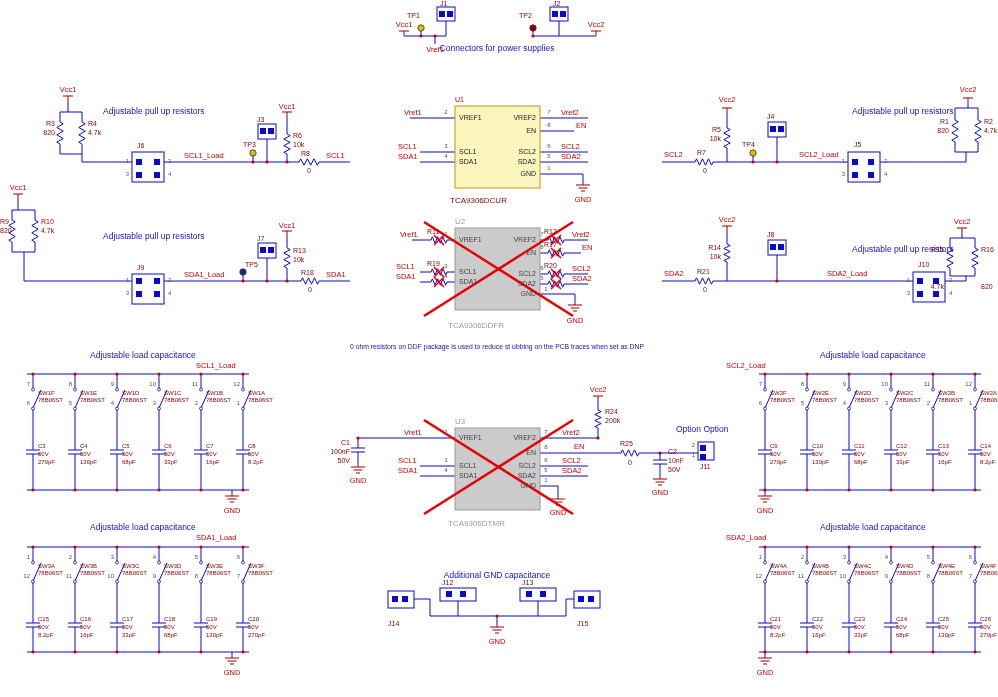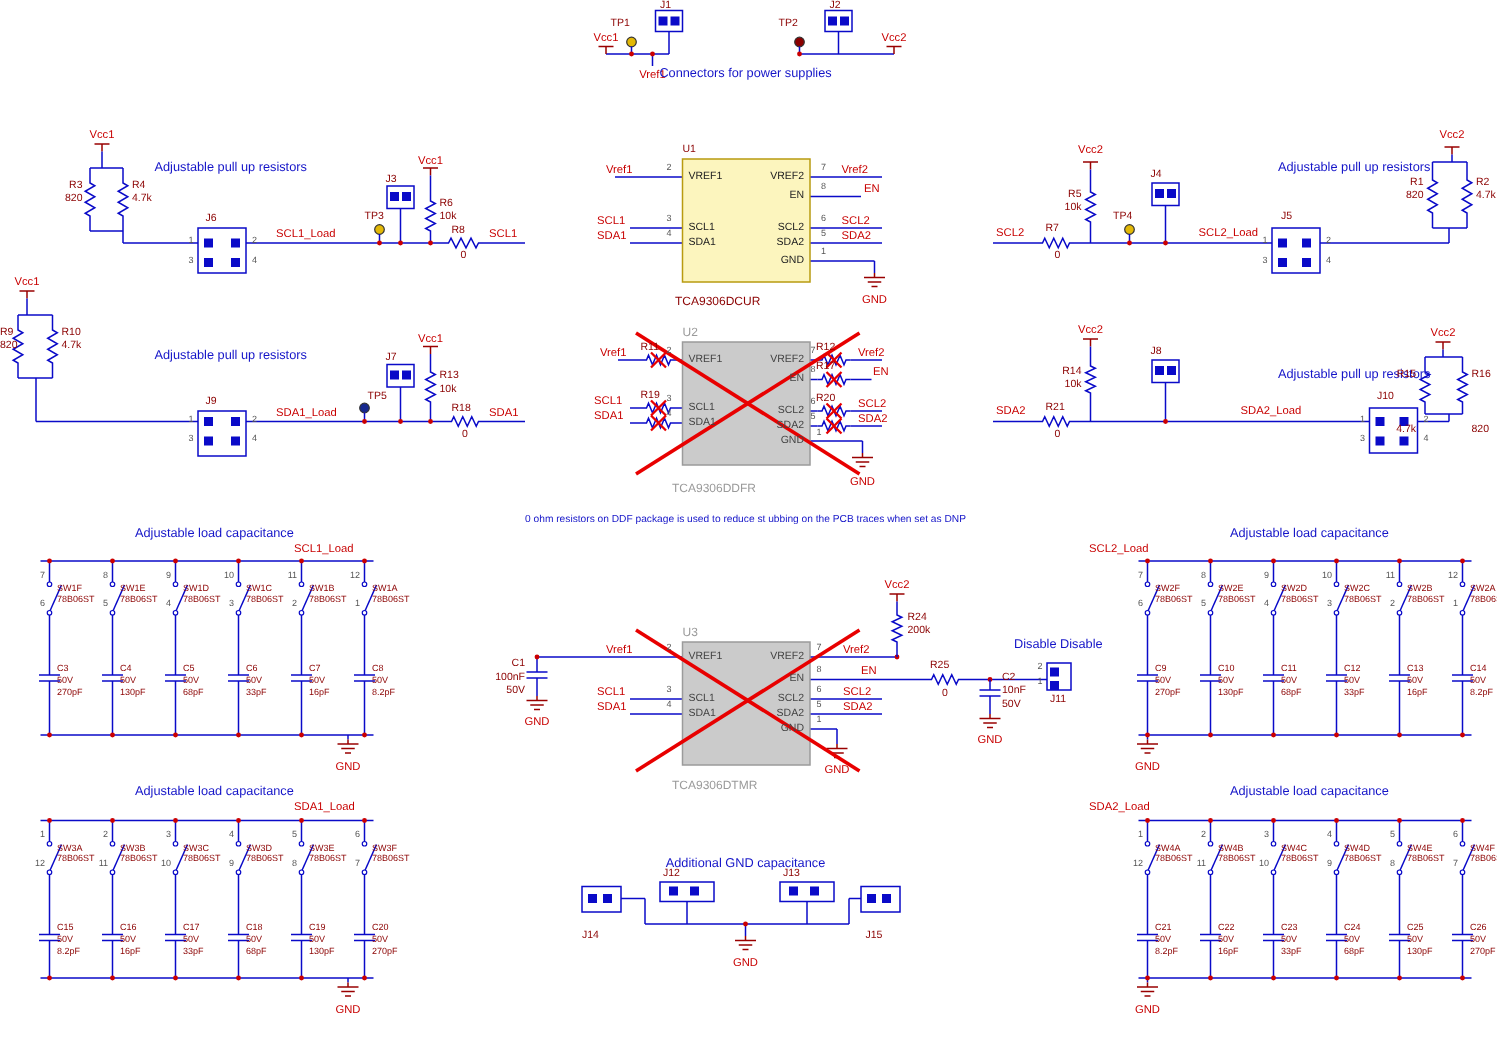--- a/index.html
+++ b/index.html
@@ -786,21 +786,21 @@
       <span class="lbl ref a-e" style="left: 350px; top: 439px;">C1</span>
       <span class="lbl ref a-e" style="left: 350px; top: 448px;">100nF</span>
       <span class="lbl ref a-e" style="left: 350px; top: 457px;">50V</span>
       <span class="lbl ref" style="left: 605px; top: 408px;">R24</span>
       <span class="lbl ref" style="left: 605px; top: 417px;">200k</span>
       <span class="lbl ref" style="left: 620px; top: 440px;">R25</span>
       <span class="lbl ref a-m" style="left: 630px; top: 459px;">0</span>
       <span class="lbl ref" style="left: 668px; top: 448px;">C2</span>
       <span class="lbl ref" style="left: 668px; top: 457px;">10nF</span>
       <span class="lbl ref" style="left: 668px; top: 466px;">50V</span>
-      <span class="lbl title" style="left: 676px; top: 425px;">Disable Disable</span>
+      <span class="lbl title" style="left: 676px; top: 425px;">Option Option</span>
       <span class="lbl ref" style="left: 700px; top: 463px;">J11</span>
       <span class="lbl pin a-e" style="left: 695px; top: 442px;">2</span>
       <span class="lbl pin a-e" style="left: 695px; top: 452px;">1</span>
       <span class="lbl title a-m" style="left: 497px; top: 571px;">Additional GND capacitance</span>
       <span class="lbl ref" style="left: 442px; top: 579px;">J12</span>
       <span class="lbl ref" style="left: 522px; top: 579px;">J13</span>
       <span class="lbl ref" style="left: 388px; top: 620px;">J14</span>
       <span class="lbl ref" style="left: 577px; top: 620px;">J15</span>
       <span class="lbl net a-m" style="left: 497px; top: 638px;">GND</span>
       <span class="lbl title" style="left: 90px; top: 351px;">Adjustable load capacitance</span>

